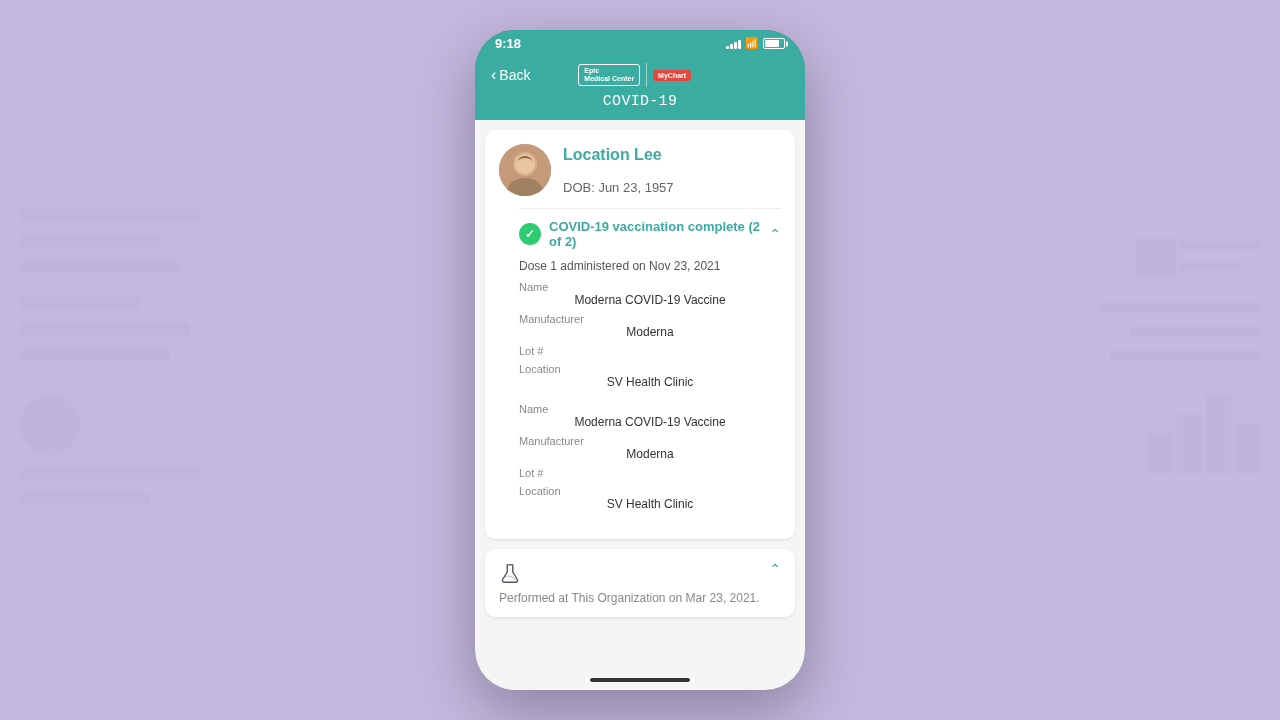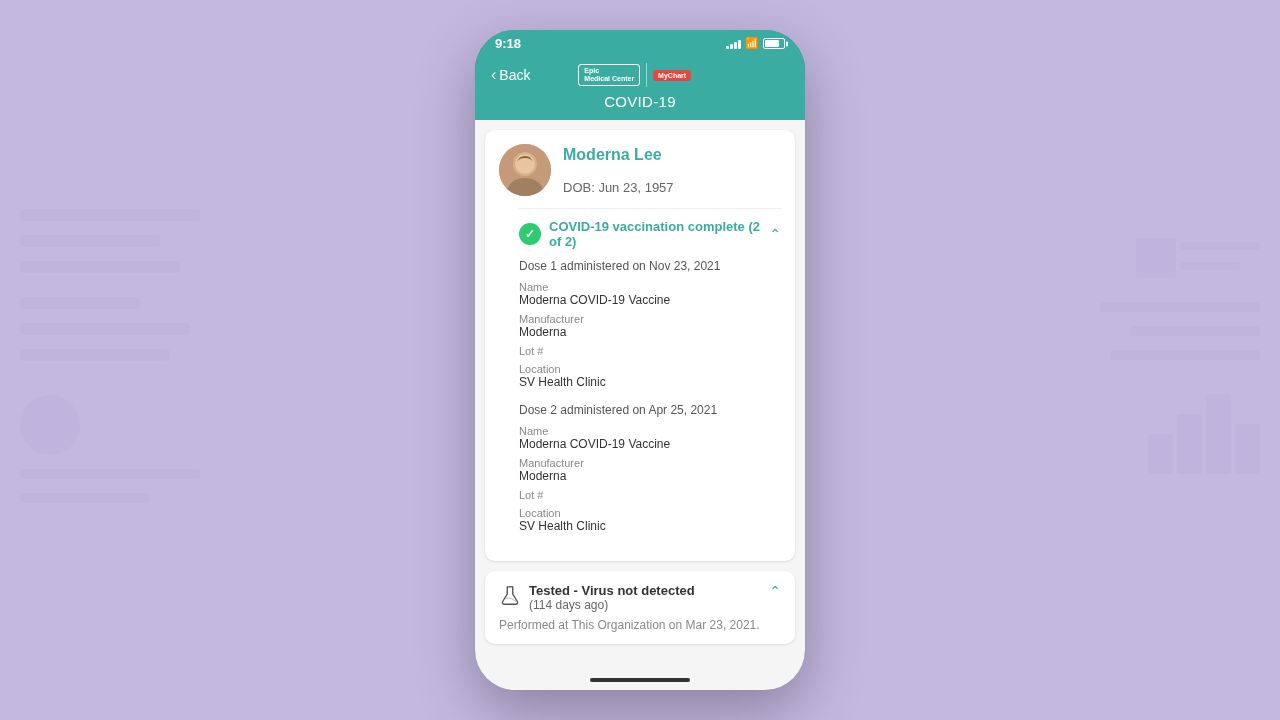--- a/index.html
+++ b/index.html
@@ -159,20 +159,21 @@
 
     .placeholder-right {
       width: 50px;
     }
 
     .header-title {
       color: #fff;
       font-size: 15px;
       font-weight: 500;
       letter-spacing: 0.3px;
+      font-family: Liberation Mono, monospace;
     }
 
     
     .content {
       flex: 1;
       overflow-y: auto;
       background: #f5f5f5;
     }
 
     
@@ -288,20 +289,21 @@
 
     .dose-field .label {
       color: #888;
       font-size: 11px;
     }
 
     .dose-field .value {
       color: #333;
       font-size: 12px;
       font-weight: 400;
+      text-align: center;
     }
 
     
     .test-section {
       background: #fff;
       margin: 0 10px 10px;
       border-radius: 10px;
       padding: 12px 14px;
       box-shadow: 0 1px 3px rgba(0,0,0,0.1);
     }
@@ -464,21 +466,21 @@
         <div class="avatar">
           <svg viewBox="0 0 52 52" xmlns="http://www.w3.org/2000/svg">
             <rect width="52" height="52" fill="#c49a7a"></rect>
             <circle cx="26" cy="20" r="12" fill="#d4b090"></circle>
             <ellipse cx="26" cy="48" rx="18" ry="14" fill="#a08060"></ellipse>
             <circle cx="26" cy="20" r="10" fill="#e8c4a0"></circle>
             <path d="M18 18 Q20 12 26 12 Q32 12 34 18 Q32 14 26 14 Q20 14 18 18Z" fill="#8a6040"></path>
           </svg>
         </div>
         <div class="patient-info">
-          <div class="name">Moderna Lee</div>
+          <div class="name">Location Lee</div>
           <div class="dob">DOB: Jun 23, 1957</div>
         </div>
       </div>
 
       <div class="status-section">
         <div class="status-header">
           <div class="status-header-left">
             <div class="check-circle"></div>
             <span class="status-text">COVID-19 vaccination complete (2 of 2)</span>
           </div>
@@ -498,21 +500,20 @@
           <div class="dose-field">
             <div class="label">Lot #</div>
           </div>
           <div class="dose-field">
             <div class="label">Location</div>
             <div class="value">SV Health Clinic</div>
           </div>
         </div>
 
         <div class="dose-section">
-          <div class="dose-header">Dose 2 administered on Apr 25, 2021</div>
           <div class="dose-field">
             <div class="label">Name</div>
             <div class="value">Moderna COVID-19 Vaccine</div>
           </div>
           <div class="dose-field">
             <div class="label">Manufacturer</div>
             <div class="value">Moderna</div>
           </div>
           <div class="dose-field">
             <div class="label">Lot #</div>
@@ -526,24 +527,20 @@
     </div>
 
     <div class="test-section">
       <div class="test-header">
         <div class="test-header-left">
           <svg class="flask-icon" viewBox="0 0 24 24" xmlns="http://www.w3.org/2000/svg">
             <path d="M9 2v8L4 18a2 2 0 0 0 1.8 3h12.4A2 2 0 0 0 20 18l-5-8V2" fill="none" stroke="#555" stroke-width="1.5" stroke-linecap="round"></path>
             <line x1="9" y1="2" x2="15" y2="2" stroke="#555" stroke-width="1.5"></line>
             <path d="M6.5 15 Q10 13 14 15 Q17 17 18.5 18" fill="none" stroke="#aad" stroke-width="1"></path>
           </svg>
-          <div class="test-info">
-            <div class="test-name">Tested - Virus not detected</div>
-            <div class="test-days">(114 days ago)</div>
-          </div>
         </div>
         <span class="chevron-up">⌃</span>
       </div>
       <div class="test-performed">Performed at This Organization on Mar 23, 2021.</div>
     </div>
 
   </div>
 
   <div class="home-indicator">
     <div class="home-bar"></div>

